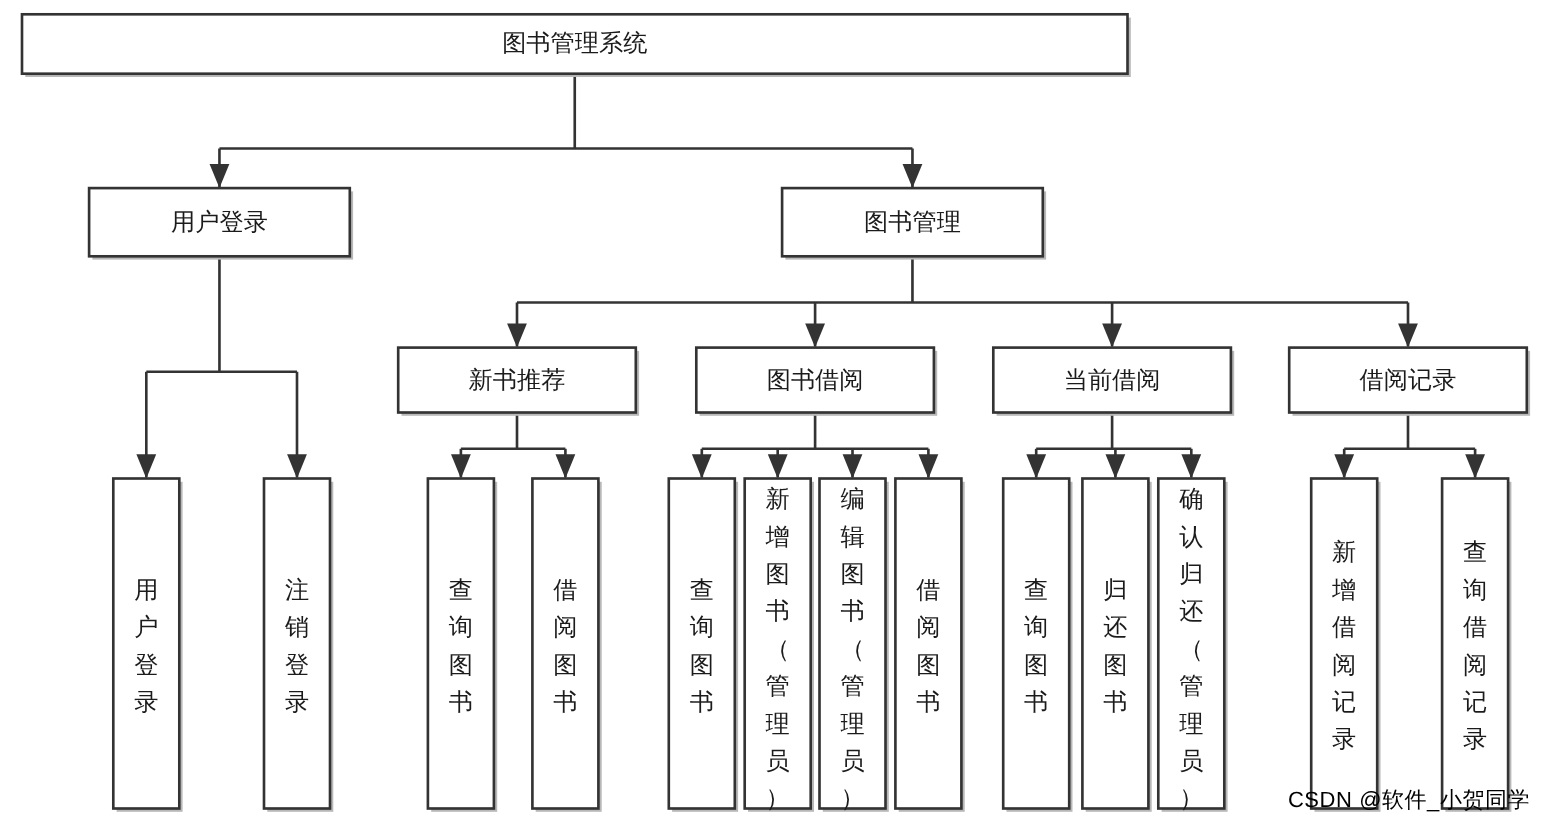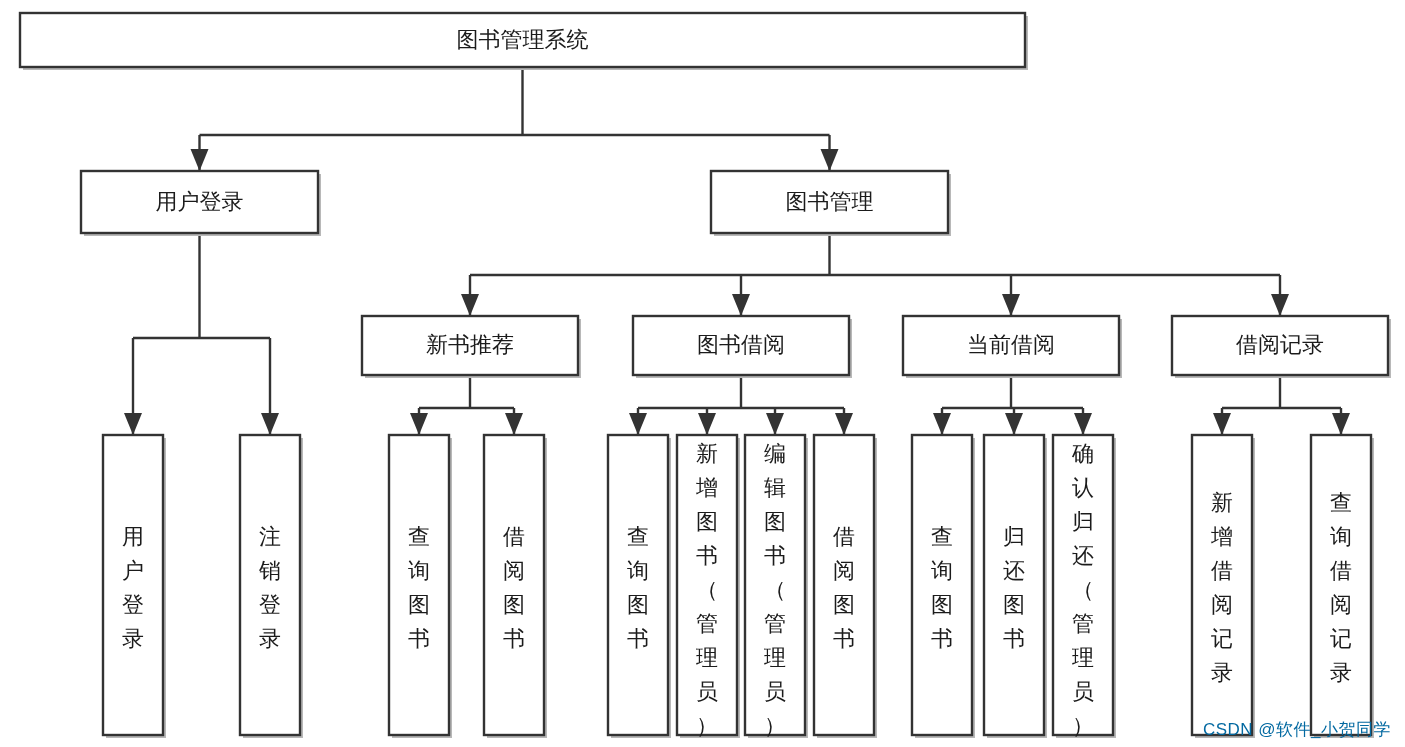--- a/index.html
+++ b/index.html
@@ -54,22 +54,22 @@
     fill: #1b1b1b;
     font-family: "Liberation Sans", "DejaVu Sans", sans-serif;
     font-size: 22px;
     text-anchor: middle;
   }
   .watermark {
     position: absolute;
     right: 14px;
     bottom: 6px;
     font-family: "Liberation Sans", "DejaVu Sans", sans-serif;
-    font-size: 17px;
-    color: #0369a1;
+    font-size: 20px;
+    color: #000000;
     letter-spacing: 0.5px;
     white-space: nowrap;
     user-select: none;
   }
 </style>
 </head>
 <body>
 
 <div id="diagram-root">
 

